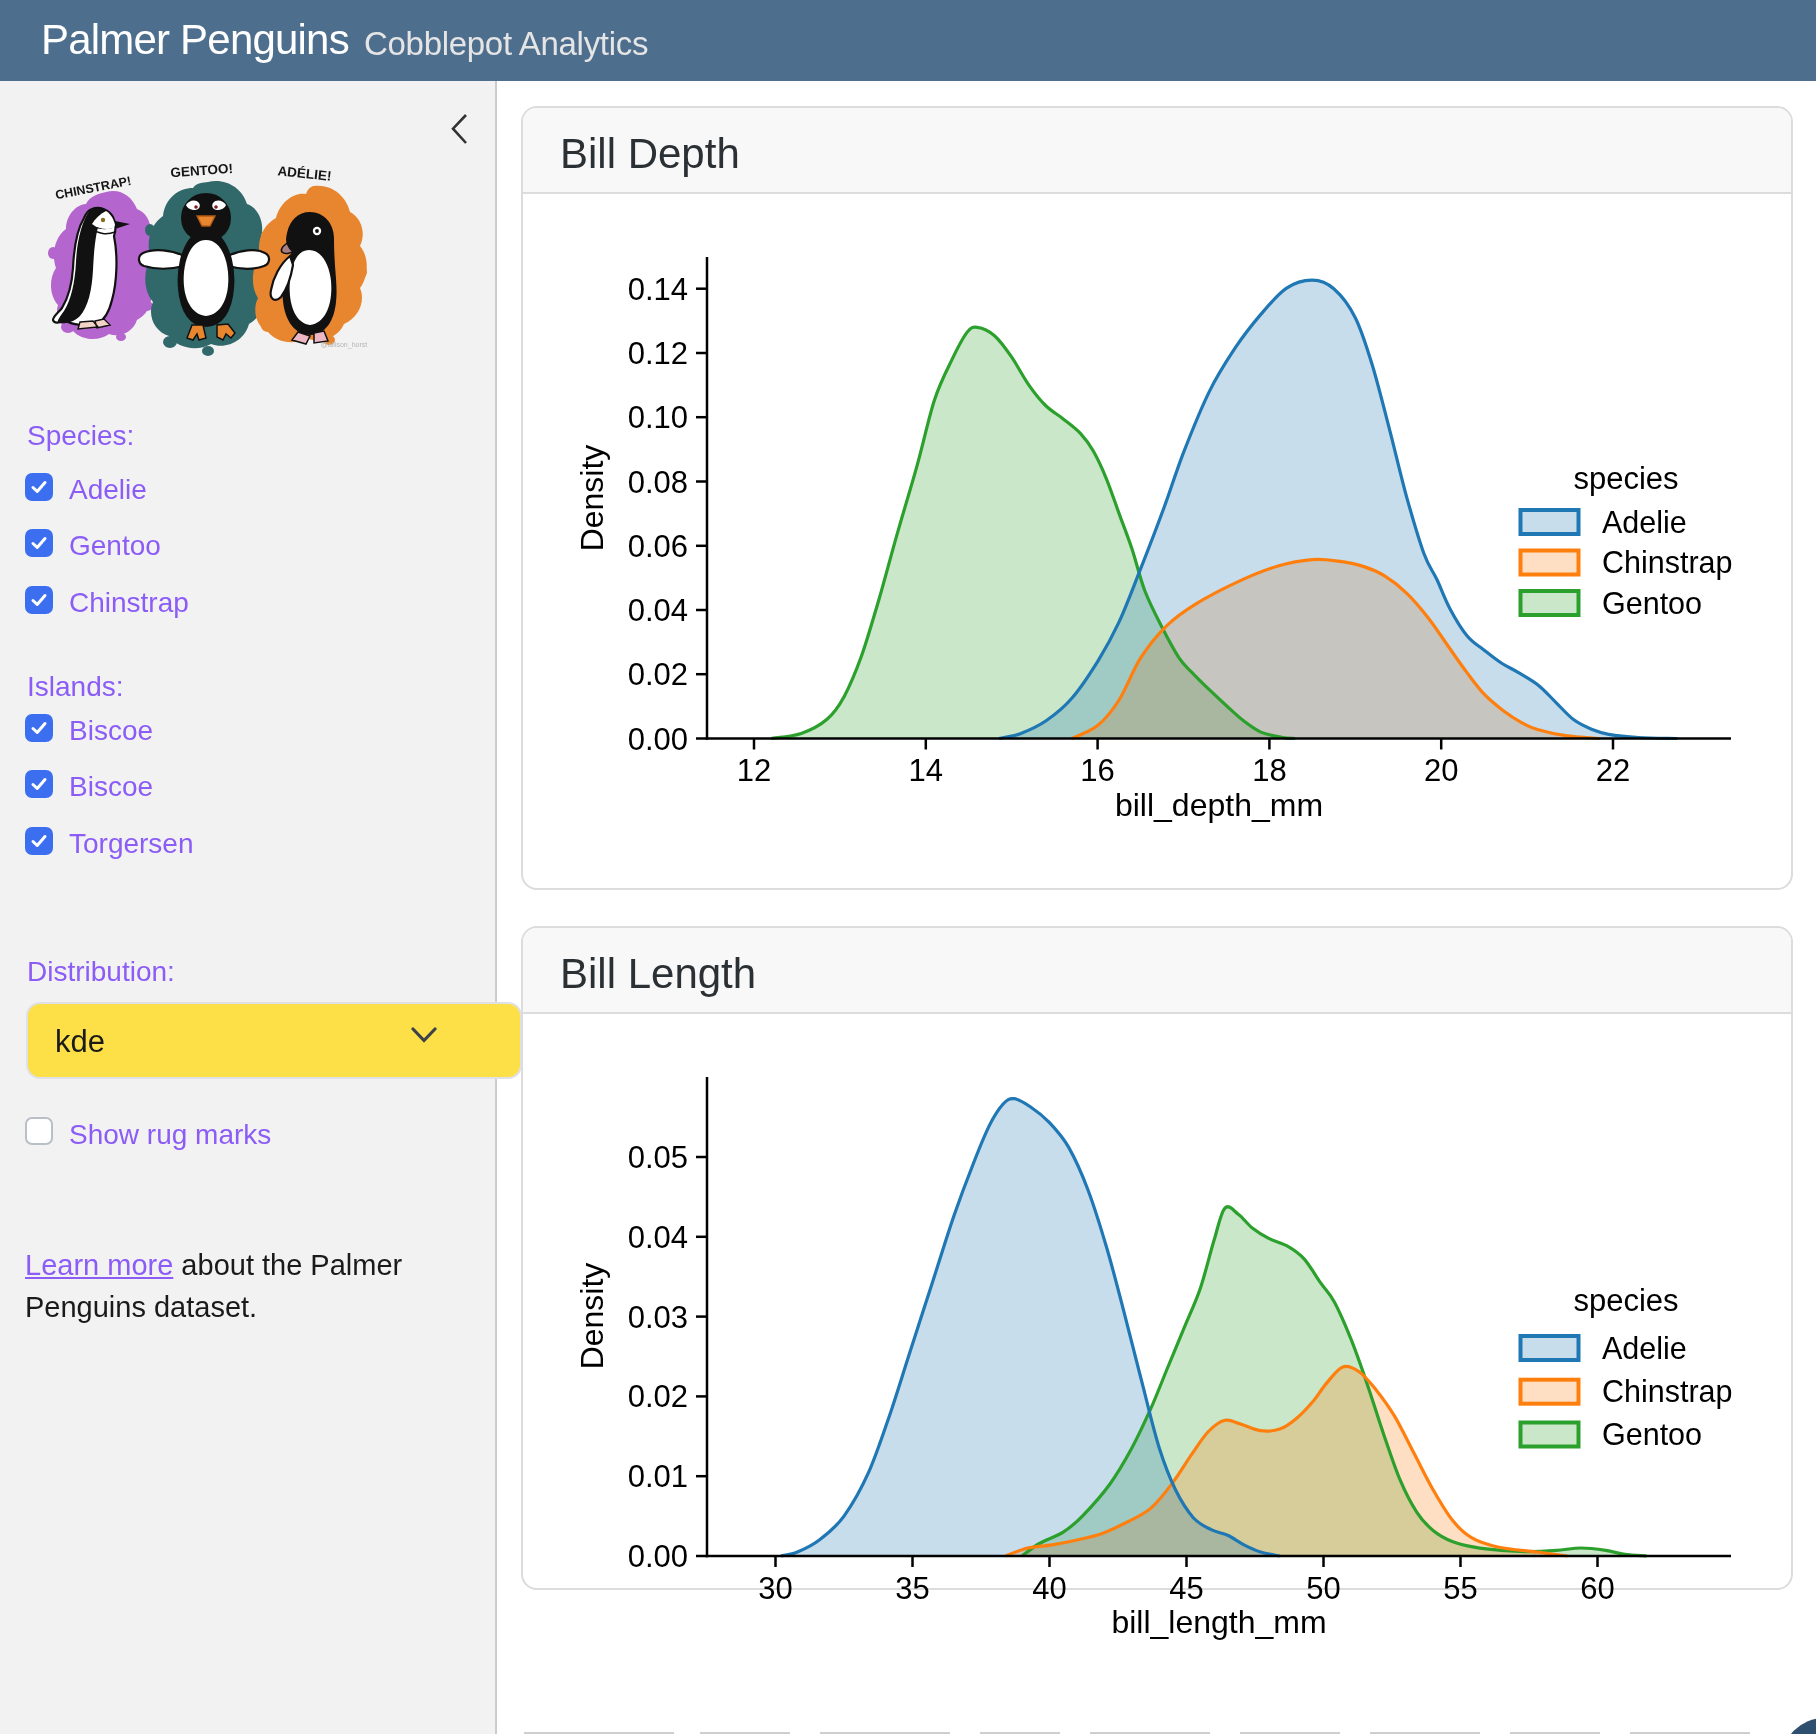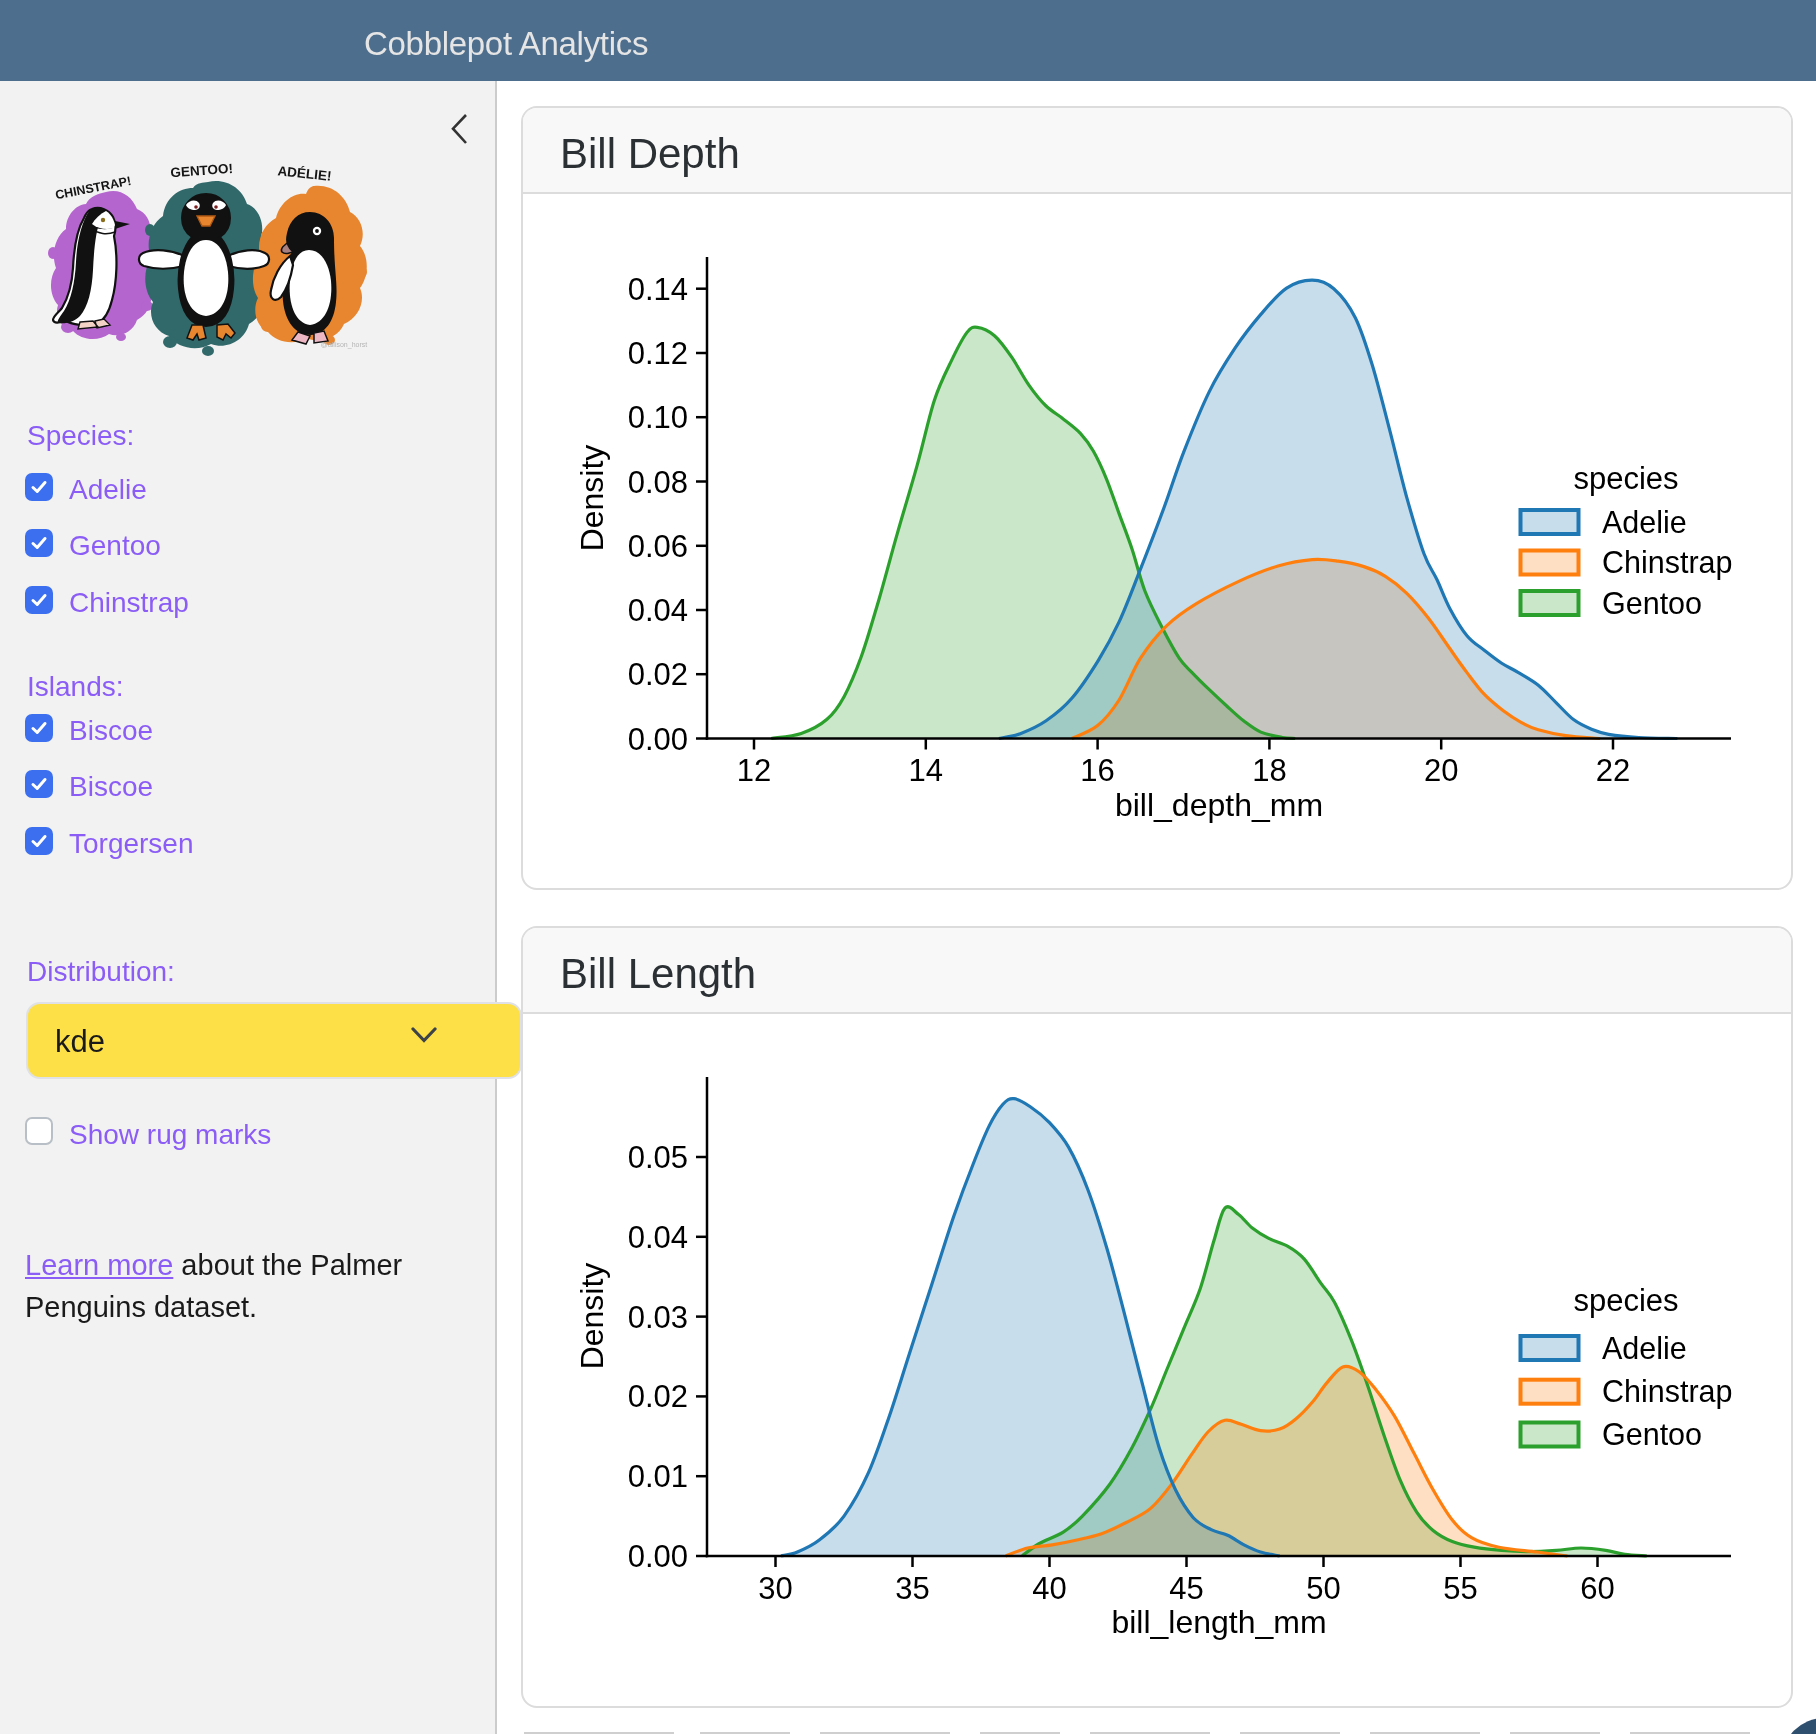--- a/index.html
+++ b/index.html
@@ -19,20 +19,21 @@
 #learn { position:absolute; left:25px; top:1163px; width:400px; font-size:29px; line-height:42px; color:#1a1a1a; }
 #learn a { color:#8b5cf6; text-decoration:underline; }
 .card { position:absolute; left:521px; width:1272px; background:#fff; border:2px solid #dcdcdc; border-radius:16px; }
 .card .hd { height:86px; background:#f8f8f8; border-bottom:2px solid #dcdcdc; border-radius:14px 14px 0 0; }
 .card .hd span { position:absolute; left:37px; top:22px; font-size:42px; color:#2b3035; }
 svg.plot { position:absolute; left:0; top:0; }
 </style>
 </head>
 <body>
 <div id="header">
+  <div class="t1">Palmer Penguins</div>
   <div class="t2">Cobblepot Analytics</div>
 </div>
 <div id="sidebar">
   <svg style="position:absolute;left:448px;top:31px" width="22" height="34" viewBox="0 0 22 34">
       <path d="M18,3 L5,16.7 L18,31" fill="none" stroke="#333" stroke-width="2.6"></path>
     </svg>
   <svg style="position:absolute;left:26px;top:69px" width="350" height="212" viewBox="0 0 350 212">
 
     <path d="M80,42 C94,38 106,46 111,59 C122,63 128,77 123,91 C131,103 131,123 123,135 C129,149 123,164 111,170 C107,182 94,188 83,184 C72,192 55,190 47,181 C36,179 28,167 32,155 C23,145 23,128 30,118 C25,104 29,87 40,79 C40,66 49,55 60,54 C64,46 72,44 80,42 Z" fill="#b565ce"></path>
     <ellipse cx="42" cy="177" rx="7" ry="6" fill="#b565ce"></ellipse>
@@ -139,21 +140,21 @@
   </div>
   <div class="cb off" style="left:25px; top:1036px;"></div>
   <div class="lab" style="left:69px; top:1038px;">Show rug marks</div>
   <div id="learn"><a>Learn more</a> about the Palmer Penguins dataset.</div>
 </div>
 <div class="card" style="top:106px; height:784px;">
   <div class="hd">
       <span>Bill Depth</span>
     </div>
 </div>
-<div class="card" style="top:926px; height:782px;">
+<div class="card" style="top:926px; height:664px;">
   <div class="hd">
       <span>Bill Length</span>
     </div>
 </div>
 <div style="position:absolute; left:0px; top:1732px; width:1816px; height:2px; overflow:hidden;">
   <div style="position:absolute; left:524px; top:0px; width:150px; height:2px; background:#cfcfcf;"></div>
   <div style="position:absolute; left:700px; top:0px; width:90px; height:2px; background:#cfcfcf;"></div>
   <div style="position:absolute; left:820px; top:0px; width:130px; height:2px; background:#cfcfcf;"></div>
   <div style="position:absolute; left:980px; top:0px; width:80px; height:2px; background:#cfcfcf;"></div>
   <div style="position:absolute; left:1090px; top:0px; width:120px; height:2px; background:#cfcfcf;"></div>

